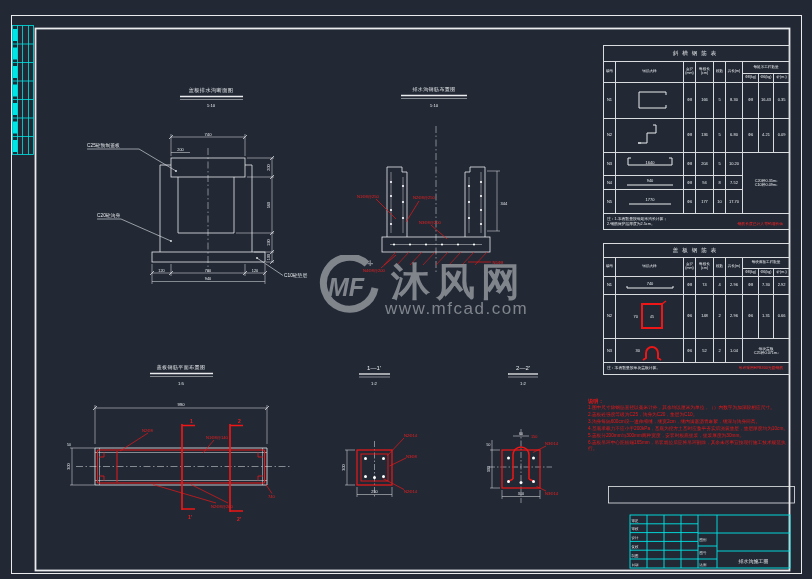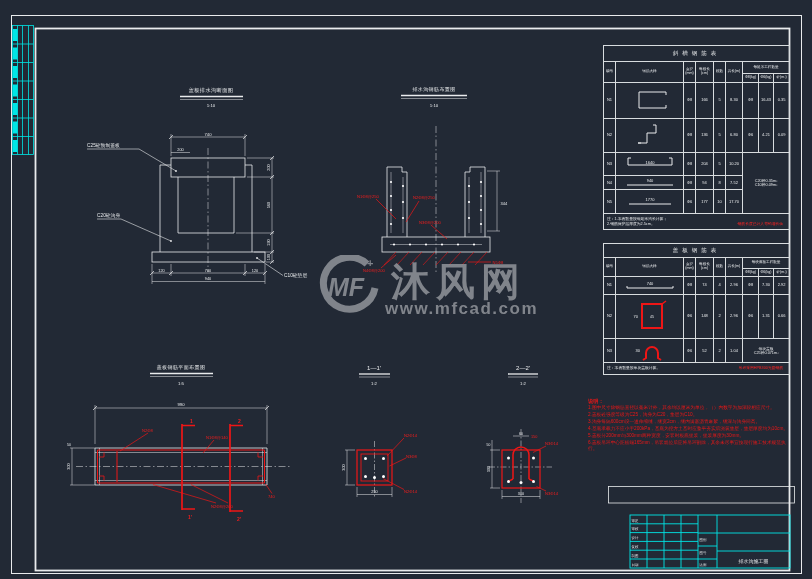--- a/index.html
+++ b/index.html
@@ -17,21 +17,21 @@
   .th{font-size:3.6px;}
   .noterow{display:flex;justify-content:space-between;align-items:flex-end;height:100%;}
   .nl{text-align:left;padding:1px 0 1px 3px;font-size:3.8px;line-height:1.4;}
   .nr{color:#f22;font-size:3.8px;margin:0 6px 2px 0;}
   
   #notes{left:588px;top:398px;width:207px;color:#ee1616;font-size:4.7px;line-height:6.9px;text-align:left;}
   #notes .nh{font-size:5.2px;font-weight:bold;line-height:7px;}
   
   #wm{left:315px;top:255px;width:215px;height:72px;opacity:.8;color:#989ba1;}
   #wm .nm{position:absolute;left:76px;top:0px;font-size:39px;font-weight:bold;letter-spacing:6px;}
-  #wm .url{position:absolute;left:70px;top:44px;font-size:17px;font-weight:bold;letter-spacing:1.5px;}
+  #wm .url{position:absolute;left:70px;top:44px;font-size:17px;font-weight:normal;letter-spacing:1.5px;}
 </style>
 </head>
 <body>
 
 <div id="canvas">
 
 <svg class="abs" style="left:0;top:0" width="812" height="579" viewBox="0 0 812 579">
 
   <g stroke="#e9ebed" fill="none">
     <rect x="11.5" y="15.5" width="790" height="558" stroke-width="1"></rect>

